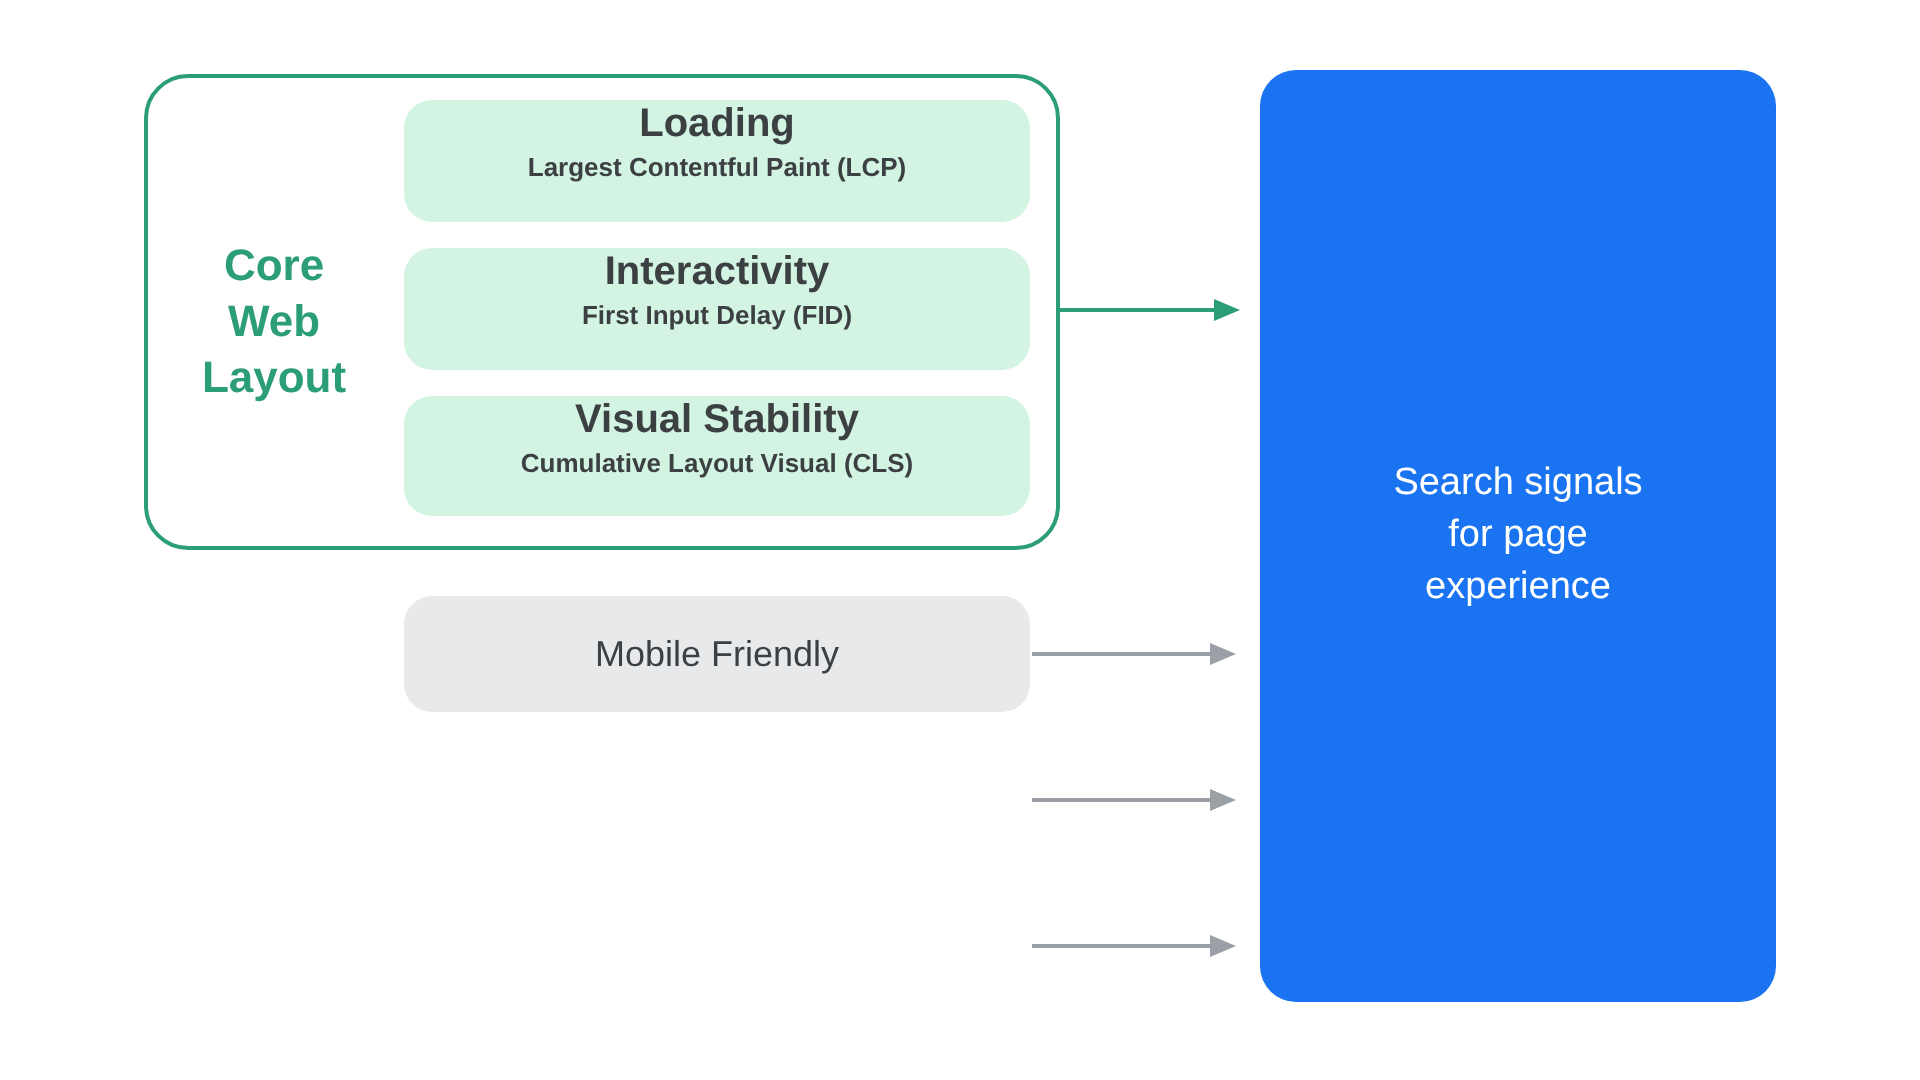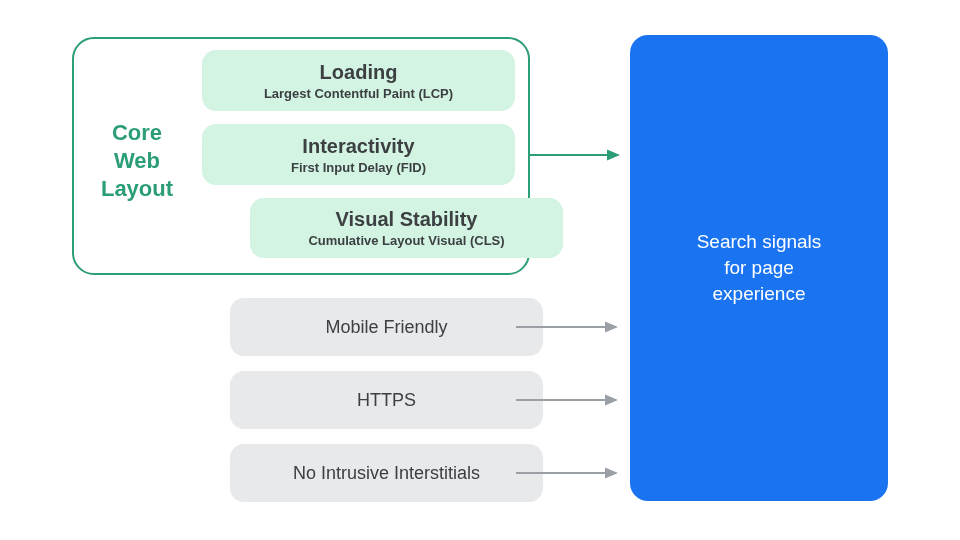--- a/index.html
+++ b/index.html
@@ -23,37 +23,37 @@
     background:#ffffff;
   }
   .cwv-label{
     position:absolute;left:97px;top:119px;width:80px;
     text-align:center;color:var(--green-accent);
     font-size:22px;line-height:28px;font-weight:bold;
   }
   .vital-card{
     position:absolute;left:202px;width:313px;height:61px;
     background:var(--mint-fill);border-radius:14px;
-    display:flex;flex-direction:column;align-items:center;justify-content:center;
+    display:flex;flex-direction:column;align-items:center;
   }
   .vital-card .card-title{
     color:var(--dark-text);font-size:20px;line-height:24px;font-weight:600;
   }
   .vital-card .card-subtitle{
     color:var(--dark-text);font-size:13px;line-height:17px;font-weight:bold;margin-top:1px;
   }
   .vital-loading{top:50px;}
   .vital-interactivity{top:124px;}
-  .vital-stability{top:198px;height:60px;margin-left:48px;}
+  .vital-stability{top:198px;height:60px;}
   
   .signal-card{
     position:absolute;left:202px;width:313px;height:58px;
     background:var(--gray-fill);border-radius:14px;
     display:flex;align-items:center;justify-content:center;
-    color:var(--dark-text);font-size:18px;font-weight:normal;margin-left:28px;
+    color:var(--dark-text);font-size:18px;font-weight:normal;
   }
   .signal-mobile{top:298px;}
   .signal-https{top:371px;}
   .signal-interstitials{top:444px;}
   
   .arrow{position:absolute;display:block;}
   .arrow.green line{stroke:var(--green-accent);stroke-width:2;}
   .arrow.green polygon{fill:var(--green-accent);}
   .arrow.gray line{stroke:var(--gray-arrow);stroke-width:2;}
   .arrow.gray polygon{fill:var(--gray-arrow);}
@@ -97,26 +97,20 @@
   </div>
 
   <svg class="arrow green arrow-cwv" width="90" height="16" viewBox="0 0 90 16">
     <line x1="0" y1="8" x2="77" y2="8"></line>
     <polygon points="77,2.5 90,8 77,13.5"></polygon>
   </svg>
 
   <div class="signal-card signal-mobile">
     <span>Mobile Friendly</span>
   </div>
-  <div class="signal-card signal-https">
-    <span>HTTPS</span>
-  </div>
-  <div class="signal-card signal-interstitials">
-    <span>No Intrusive Interstitials</span>
-  </div>
 
   <svg class="arrow gray arrow-mobile" width="102" height="16" viewBox="0 0 102 16">
     <line x1="0" y1="8" x2="89" y2="8"></line>
     <polygon points="89,2.5 102,8 89,13.5"></polygon>
   </svg>
   <svg class="arrow gray arrow-https" width="102" height="16" viewBox="0 0 102 16">
     <line x1="0" y1="8" x2="89" y2="8"></line>
     <polygon points="89,2.5 102,8 89,13.5"></polygon>
   </svg>
   <svg class="arrow gray arrow-interstitials" width="102" height="16" viewBox="0 0 102 16">

